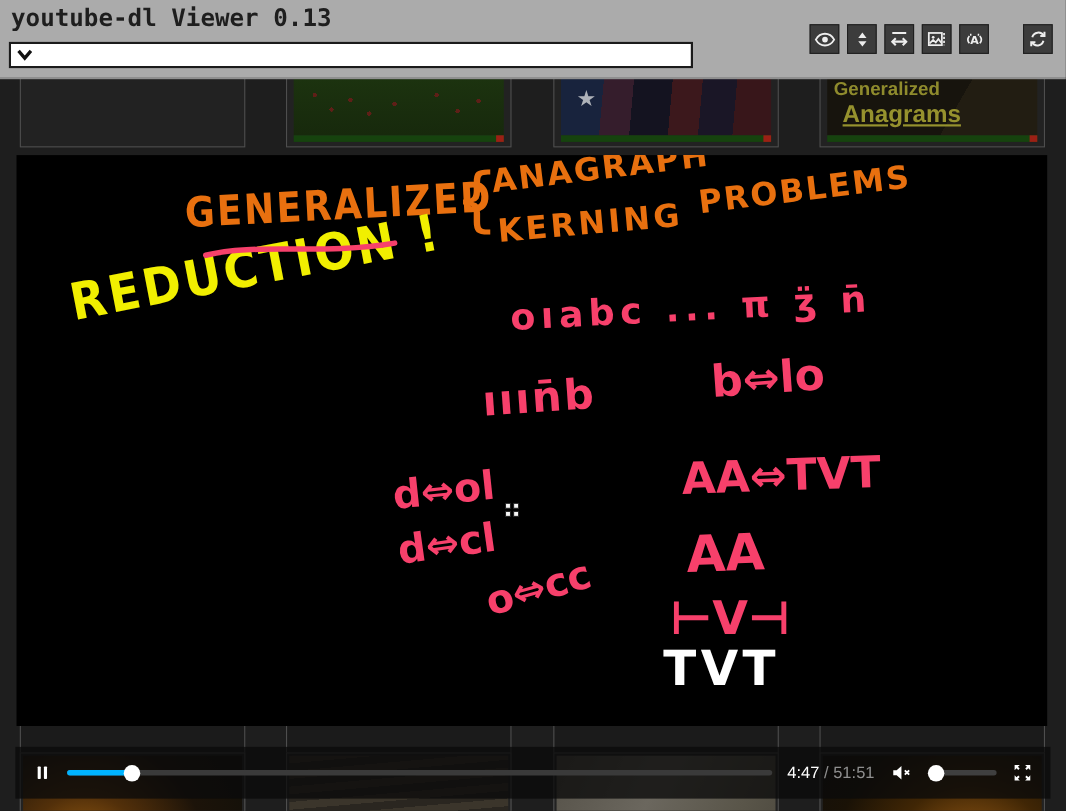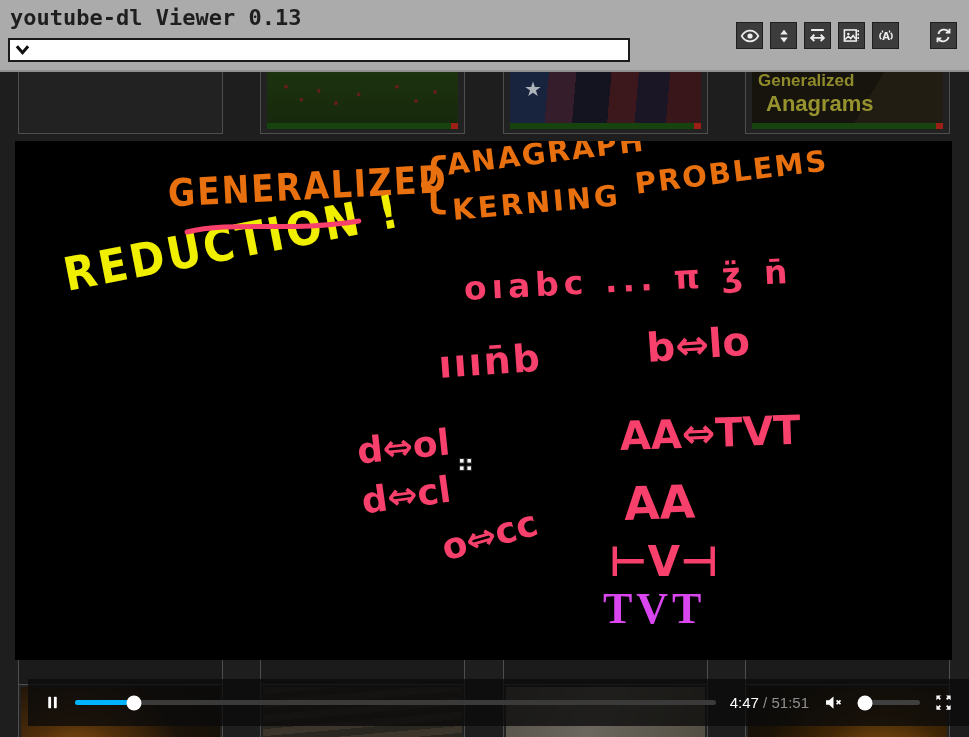--- a/index.html
+++ b/index.html
@@ -43,21 +43,21 @@
      radial-gradient(circle 2px at 36% 62%, #5e1f17 97%, transparent),
      radial-gradient(circle 2px at 48% 45%, #5e1f17 97%, transparent),
      radial-gradient(circle 2px at 68% 30%, #5e1f17 97%, transparent),
      radial-gradient(circle 2px at 78% 58%, #5e1f17 97%, transparent),
      radial-gradient(circle 2px at 88% 40%, #5e1f17 97%, transparent),
      linear-gradient(180deg,#1c330f,#17290c);}
   .t-heroes{background:linear-gradient(95deg,#18233d 0 20%,#351d2c 20% 34%,#141320 34% 52%,#3c181c 52% 66%,#1a1626 66% 82%,#38161a 82% 100%);}
   .star{position:absolute;left:14px;top:6px;color:#aeb2b9;font-size:20px;}
   .t-anagrams{background:linear-gradient(120deg,#17140d 0 60%,#221d12 60% 100%);}
   .ana1{position:absolute;left:6px;top:0px;font:700 17px "Liberation Sans",sans-serif;color:#8f8b2d;}
-  .ana2{position:absolute;left:14px;top:20px;font:700 22px "Liberation Sans",sans-serif;color:#96922e;}
+  .ana2{position:absolute;left:14px;top:20px;font:700 22px "Liberation Sans",sans-serif;color:#96922e;text-decoration:underline;}
   .t-explosion{background:
      radial-gradient(ellipse 42px 55px at 84% 100%, #3f4142 0 58%, transparent 60%),
      radial-gradient(circle at 28% 75%,#8a5410 0 12%,#53300a 32%,#1c1309 65%,#121009 100%);}
   .t-lumber{background:repeating-linear-gradient(175deg,#3b352b 0 7px,#2a2620 7px 14px);}
   .t-camera{background:
      radial-gradient(ellipse 60px 40px at 55% 85%,#2e2c28 0 40%,transparent 42%),
      linear-gradient(115deg,#565249 0%,#6b675e 40%,#595549 75%,#4a463c 100%);}
   .t-cartoon{background:radial-gradient(circle at 68% 85%,#7c4a10 0 22%,#402605 45%,#1a1206 75%,#14100a 100%);}
 
   
@@ -76,21 +76,21 @@
   .a10{left:344px;top:340px;font-size:36px;transform:rotate(-8deg);}
   .a11{left:422px;top:388px;font-size:36px;transform:rotate(-16deg);}
   .a12{left:604px;top:272px;font-size:40px;transform:rotate(-2deg);}
   .a13{left:608px;top:336px;font-size:46px;transform:rotate(-2deg);}
   .a14{left:594px;top:396px;font-size:42px;}
   .a15{left:588px;top:442px;font-size:44px;letter-spacing:4px;}
   .underline{position:absolute;left:168px;top:76px;transform:rotate(-2deg);}
   .cursor{position:absolute;left:444px;top:316px;}
 
   
-  .controls{position:absolute;left:28px;top:679px;width:941px;height:47px;background:rgba(10,10,10,.78);
+  .controls{position:absolute;left:14px;top:679px;width:941px;height:47px;background:rgba(10,10,10,.78);
             z-index:30;display:flex;align-items:center;box-sizing:border-box;padding:0 16px;gap:14px;}
   .cbtn{background:none;border:none;padding:0;display:flex;align-items:center;cursor:pointer;}
   .progress{flex:1;height:5px;background:#3a3a3a;border-radius:3px;position:relative;cursor:pointer;}
   .pfill{position:absolute;left:0;top:0;height:100%;background:#00b3ff;border-radius:3px;}
   .knob{position:absolute;top:50%;transform:translate(-50%,-50%);width:15px;height:15px;border-radius:50%;background:#fff;}
   .time{font-size:15px;color:#fff;white-space:nowrap;}
   .time .dim{color:#8f8f8f;}
   .vol{width:62px;height:5px;background:#3f3f3f;border-radius:3px;position:relative;cursor:pointer;}
 </style>
 </head>
@@ -215,21 +215,21 @@
     <div class="ann a5" style="color: rgb(241, 239, 0);">REDUCTION !</div>
     <div class="ann a6" style="color: rgb(247, 64, 107);">oıabc ... π ʒ̈ n̄</div>
     <div class="ann a7" style="color: rgb(247, 64, 107);">ııın̄b</div>
     <div class="ann a8" style="color: rgb(247, 64, 107);">b⇔lo</div>
     <div class="ann a9" style="color: rgb(247, 64, 107);">d⇔ol</div>
     <div class="ann a10" style="color: rgb(247, 64, 107);">d⇔cl</div>
     <div class="ann a11" style="color: rgb(247, 64, 107);">o⇔cc</div>
     <div class="ann a12" style="color: rgb(247, 64, 107);">AA⇔TVT</div>
     <div class="ann a13" style="color: rgb(247, 64, 107);">AA</div>
     <div class="ann a14" style="color: rgb(247, 64, 107);">⊢V⊣</div>
-    <div class="ann a15" style="color: #d946ef; font-family: Liberation Serif, serif;">TVT</div>
+    <div class="ann a15" style="color: #ffffff;">TVT</div>
 
     <span class="underline">
       <svg width="182" height="18" viewBox="0 0 182 18">
           <path d="M4 12C50 2 110 16 176 7" fill="none" stroke="#f7406b" stroke-width="5" stroke-linecap="round"></path>
         </svg>
     </span>
 
     <span class="cursor">
       <svg width="13" height="13" viewBox="0 0 12 12">
           <g fill="#f5f5f5" stroke="#222" stroke-width="0.9">

